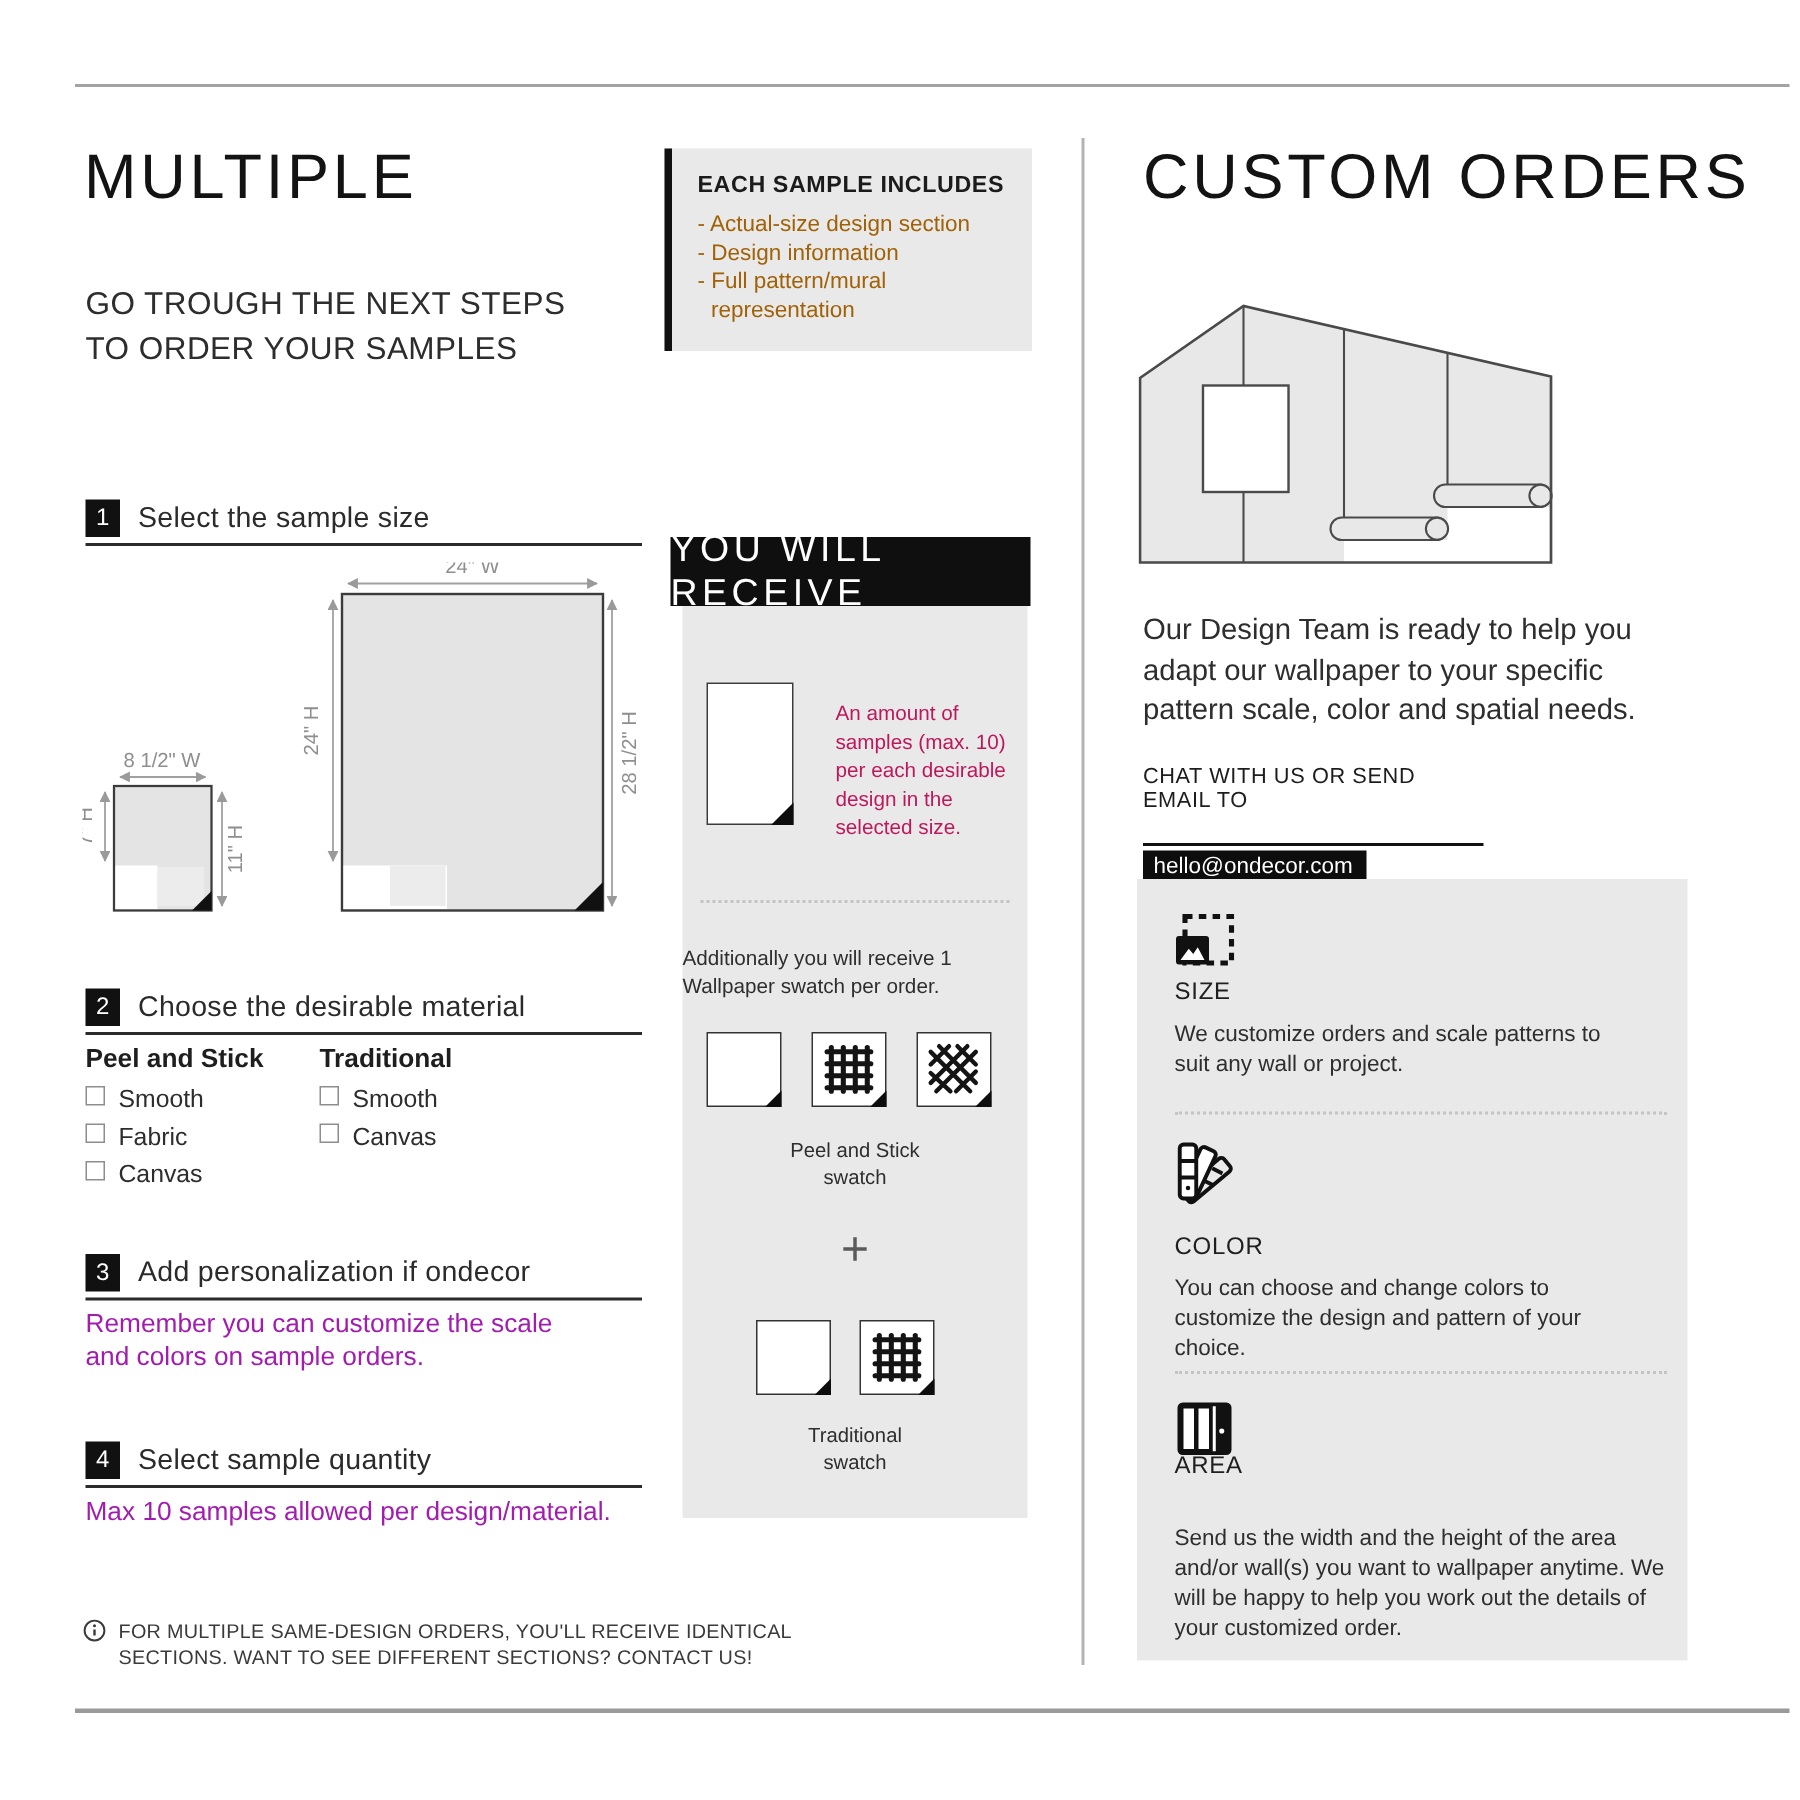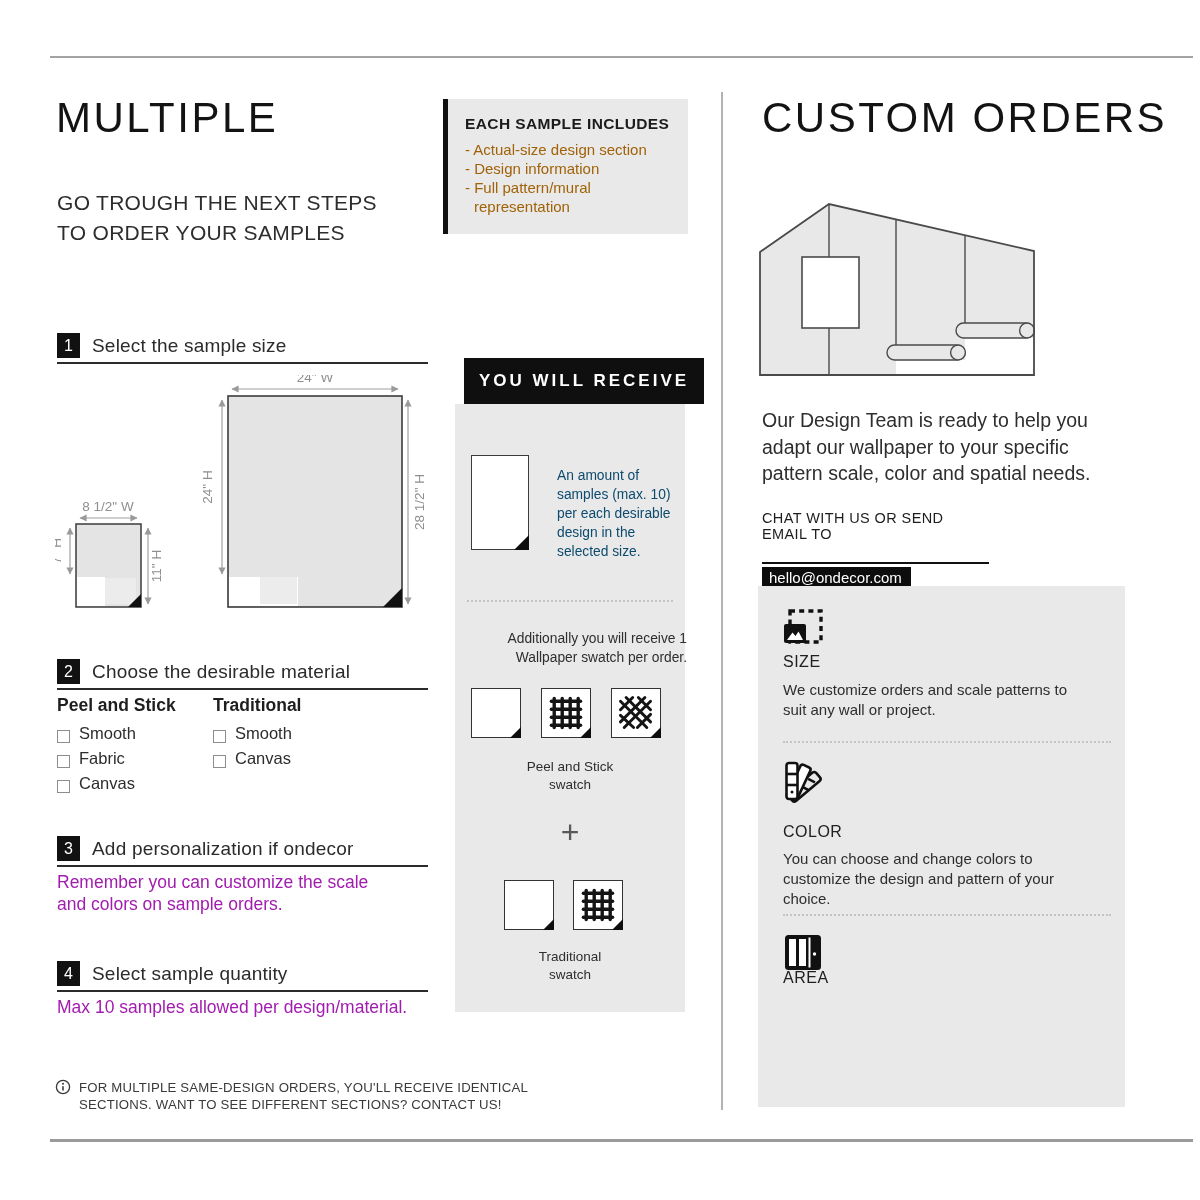--- a/index.html
+++ b/index.html
@@ -25,42 +25,42 @@
   .includes-item { font-size:15px; line-height:1.27; color:#a16207; padding-left:9px; text-indent:-9px; }
 
   
   .step-header { display:flex; align-items:center; gap:12px; border-bottom:2px solid #2b2b2b; padding-bottom:4px; width:371px; }
   .step-num { width:23px; height:25px; background:#111; color:#fff; font-size:16px; display:flex; align-items:center; justify-content:center; flex:0 0 auto; }
   .step-label { font-size:19px; color:#2b2b2b; letter-spacing:0.2px; }
 
   
   .mat-col { width:150px; }
   .mat-title { font-size:17.5px; font-weight:700; color:#1e1e1e; margin-bottom:8px; }
-  .mat-opt { font-size:16.5px; color:#2d2d2d; margin-bottom:6px; display:flex; align-items:flex-end; }
+  .mat-opt { font-size:16.5px; color:#2d2d2d; margin-bottom:6px; display:flex; align-items:flex-start; }
   .checkbox { width:13px; height:13px; border:1.5px solid #8d8d8d; display:inline-block; margin-right:9px; background:#fff; flex:0 0 auto; }
 
   .body-text { font-size:17.5px; line-height:1.25; color:#a21caf; }
 
   
   .footnote { left:55px; top:1079px; display:flex; gap:8px; width:500px; }
   .footnote-text { font-size:13.2px; letter-spacing:0.2px; line-height:1.32; color:#3a3a3a; width:465px; }
 
   
-  .ywr-bar { left:464px; top:358px; width:240px; height:46px; background:#0f0f0f; color:#fff;
-             display:flex; align-items:center; justify-content:center; font-size:17px; letter-spacing:3px;font-weight:bold; }
+  .ywr-bar { left:447px; top:358px; width:240px; height:46px; background:#0f0f0f; color:#fff;
+             display:flex; align-items:center; justify-content:center; font-size:25px; letter-spacing:3px; }
   .mid-panel { left:455px; top:404px; width:230px; height:608px; background:#e9e9e9; }
   .sheet-icon { left:16px; top:51px; width:58px; height:95px; background:#fff; border:1.3px solid #3b3b3b; }
   .fold14::after { content:""; position:absolute; right:-1px; bottom:-1px; width:0; height:0;
                    border-style:solid; border-width:0 0 15px 15px; border-color:transparent transparent #0d0d0d transparent; }
   .fold11::after { content:""; position:absolute; right:-1px; bottom:-1px; width:0; height:0;
                    border-style:solid; border-width:0 0 11px 11px; border-color:transparent transparent #0d0d0d transparent; }
-  .samples-text { left:102px; top:62px; width:124px; font-size:13.8px; line-height:1.38; color:#0c4a6e; }
+  .samples-text { left:102px; top:62px; width:124px; font-size:13.8px; line-height:1.38; color:#be185d; }
   .dotted { border-top:2px dotted #c4c4c4; height:0; }
   .mid-dot1 { left:12px; top:196px; width:206px; }
-  .additional-text { left:18px; top:226px; width:214px; text-align:right; font-size:13.8px; line-height:1.35; color:#2e2e2e; }
+  .additional-text { left:0; top:226px; width:214px; text-align:left; font-size:13.8px; line-height:1.35; color:#2e2e2e; }
   .swatch { position:absolute; width:50px; height:50px; background:#fff; border:1.5px solid #333; }
   .swatch-caption { text-align:center; font-size:13.5px; line-height:1.3; color:#2e2e2e; white-space:pre-line; width:100%; }
   .plus-sign { top:410px; width:100%; text-align:center; font-size:32px; font-weight:400; color:#5a5a5a; }
 
   
   .right-intro { left:762px; top:407px; width:370px; font-size:19.5px; line-height:1.36; color:#2e2e2e; }
   .chat-block { left:762px; top:510px; }
   .chat-label { font-size:14.5px; letter-spacing:0.4px; color:#1d1d1d; width:227px; border-bottom:2px solid #111; padding-bottom:20px; }
   .email-box { background:#0d0d0d; color:#fff; font-size:15px; padding:2px 9px 4px 7px; display:inline-block; margin-top:3px; }
   .right-panel { left:758px; top:586px; width:367px; height:521px; background:#e9e9e9; }
@@ -304,15 +304,16 @@
     <div class="feat-div dotted" style="top:328px;"></div>
 
     <svg class="feat-icon" style="top:346px;" width="42" height="42" viewBox="0 0 42 42">
       <rect x="2" y="3" width="36" height="35" rx="3.5" fill="#111"></rect>
       <rect x="6" y="7" width="7" height="27" fill="#fff"></rect>
       <rect x="16" y="7" width="7" height="27" fill="#fff"></rect>
       <rect x="25.5" y="5.5" width="2" height="30" fill="#fff"></rect>
       <circle cx="31.5" cy="22" r="1.7" fill="#fff"></circle>
     </svg>
     <div class="feat-title" style="top:383px;">AREA</div>
+    <div class="feat-text" style="top:430px; width:338px;">Send us the width and the height of the area and/or wall(s) you want to wallpaper anytime. We will be happy to help you work out the details of your customized order.</div>
   </div>
 
 </div>
 
 </body></html>

